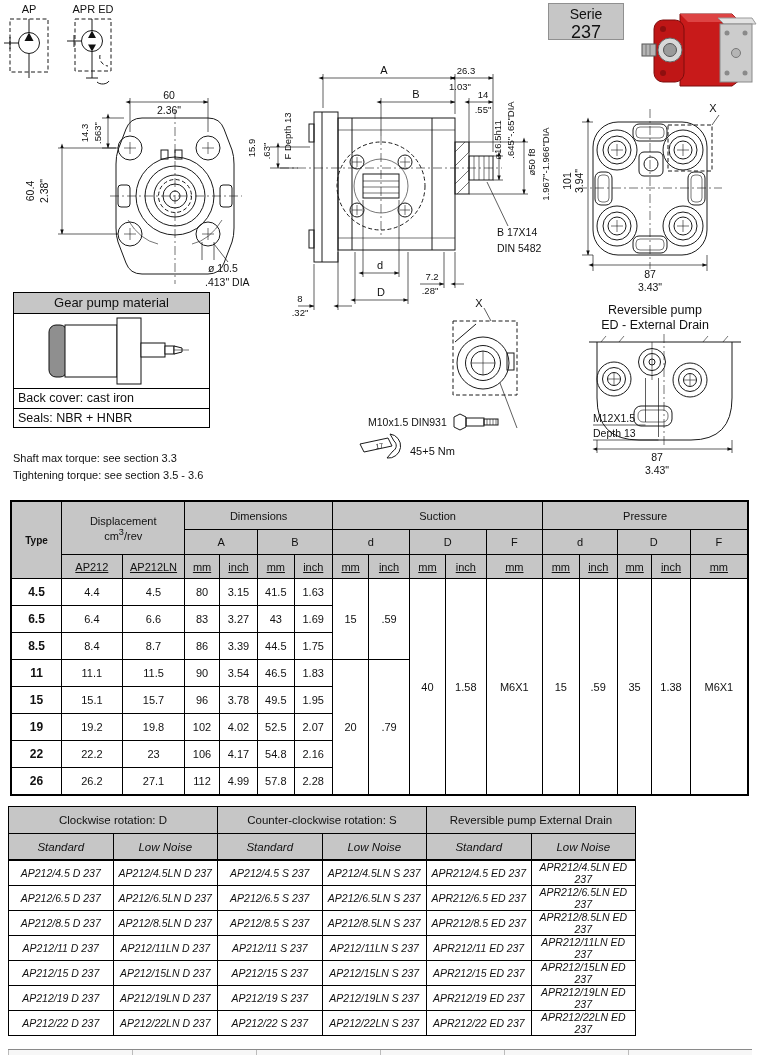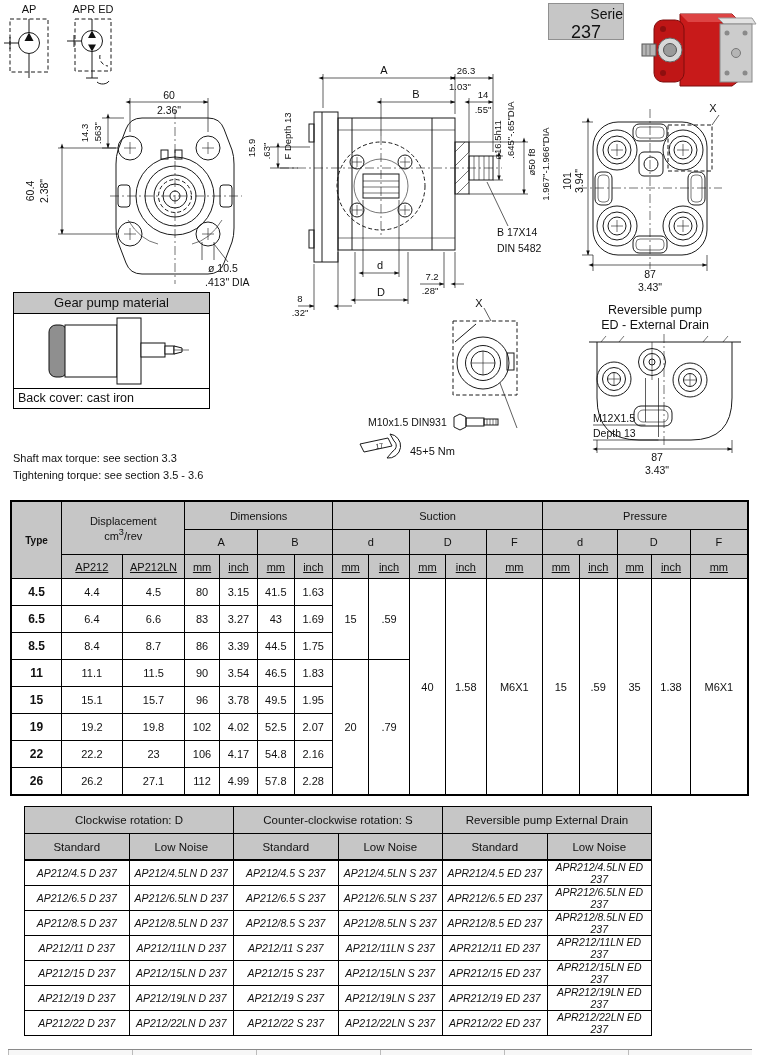--- a/index.html
+++ b/index.html
@@ -17,21 +17,21 @@
   svg .dim{stroke-width:0.7;}
   svg .thin{stroke-width:0.6;}
   svg .t9{font-size:9.5px;}
   svg .t10{font-size:10.5px;}
   svg .t11{font-size:11px;}
   svg .t12{font-size:12.5px;}
 
   
   .serie{background:#c6c6c6;border:1px solid #909090;text-align:center;
          width:76px;height:37px;line-height:1.15;padding-top:2px;box-sizing:border-box;}
-  .serie .l1{font-size:14px;text-align:right;}
+  .serie .l1{font-size:14px;}
   .serie .l2{font-size:18px;}
 
   
   .matbox{border:1px solid #000;background:#fff;box-sizing:border-box;}
   .mat-title{background:#c6c6c6;border-bottom:1px solid #000;text-align:center;
              font-size:13px;height:20px;line-height:20px;}
   .mat-fig{height:74px;border-bottom:1px solid #000;display:flex;align-items:center;justify-content:center;}
   .mat-row{border-bottom:1px solid #000;font-size:12.5px;padding:1px 4px;height:16.5px;line-height:16.5px;}
   .mat-row:last-child{border-bottom:none;}
   .note{font-size:11px;}
@@ -44,21 +44,21 @@
   .spec td.hc{background:#c6c6c6;}
   .spec tr.h1 td{height:27px;}
   .spec tr.h2 td{height:24px;}
   .spec tr.h3 td{height:23px;text-decoration:underline;}
   .spec tbody td{height:26px;}
   .spec td.typ{font-weight:bold;font-size:12px;}
   .order{border:1.5px solid #000;}
   .order td{font-size:10.5px;}
   .order tr.oh1 td,.order tr.oh2 td{background:#c6c6c6;font-size:11.5px;}
   .order tr.oh1 td{height:26px;}
-  .order tr.oh2 td{height:25px;border-bottom:2px solid #000;}
+  .order tr.oh2 td{height:25px;border-bottom:2px solid #000;font-style:italic;}
   .order tbody td{height:22px;font-style:italic;}
 
   .sliver{border-top:1px solid #8a8a8a;height:5px;
           background:repeating-linear-gradient(90deg,#bbb 0 1px,#f7f7f7 1px 124px);}
 </style>
 </head>
 <body>
 
 <div class="page">
 
@@ -407,20 +407,21 @@
         <rect x="32" y="9" width="18" height="52" rx="7" style="fill:#8f8f8f;stroke:#111"></rect>
         <rect x="48" y="9" width="52" height="52" style="fill:#fff;stroke:#111"></rect>
         <rect x="100" y="2" width="24" height="66" style="fill:#fff;stroke:#111"></rect>
         <rect x="124" y="27" width="24" height="14" style="fill:#fff;stroke:#111"></rect>
         <rect x="148" y="30" width="9" height="8" style="fill:#fff;stroke:#111"></rect>
         <polygon points="157,30 165,32 165,36 157,38" style="fill:#fff;stroke:#111"></polygon>
         <line class="thin" x1="157" y1="34" x2="172" y2="34"></line>
       </svg>
     </div>
     <div class="mat-row">Back cover: cast iron</div>
+    <div class="mat-row">Seals: NBR + HNBR</div>
   </div>
 
   <div class="abs note" style="left:13px;top:452px">Shaft max torque: see section 3.3</div>
   <div class="abs note" style="left:13px;top:469px">Tightening torque: see section 3.5 - 3.6</div>
 
   <table class="spec" style="left:10px;top:500px;width:739px">
     <colgroup>
       <col style="width:50px">
         <col style="width:60px">
         <col style="width:62px">
@@ -560,21 +561,21 @@
         <td>26.2</td>
           <td>27.1</td>
         <td>112</td>
           <td>4.99</td>
         <td>57.8</td>
           <td>2.28</td>
       </tr>
     </tbody>
   </table>
 
-  <table class="order" style="left:24px;top:806px;width:628px">
+  <table class="order" style="left:8px;top:806px;width:628px">
     <colgroup>
         <col>
         <col>
         <col>
         <col>
         <col>
         <col>
       </colgroup>
     <thead>
       <tr class="oh1">

